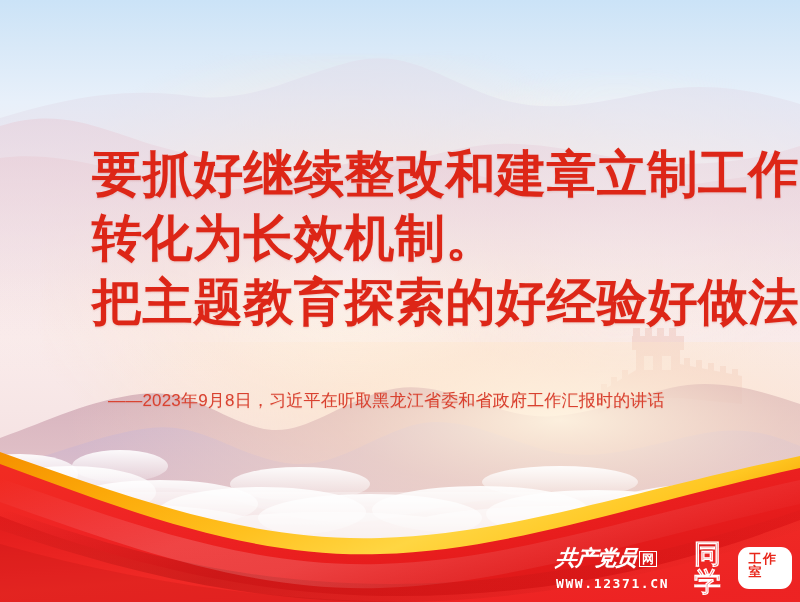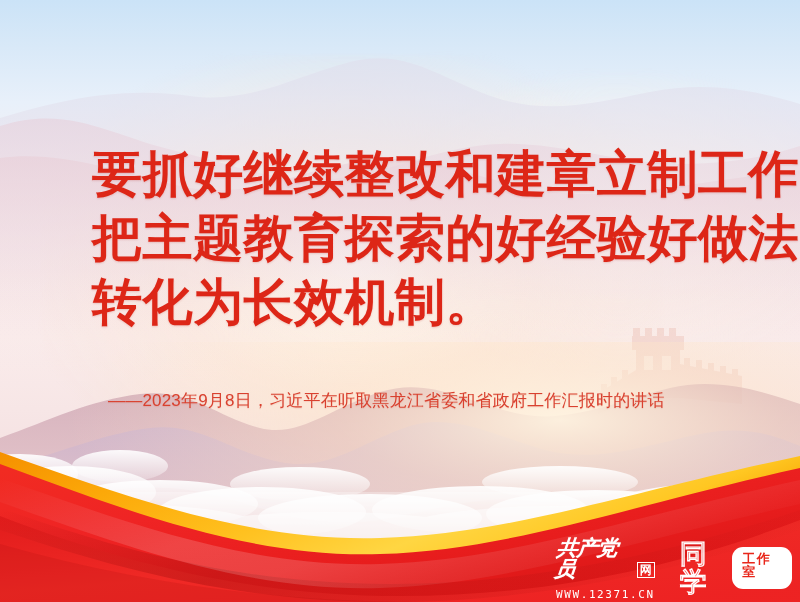--- a/index.html
+++ b/index.html
@@ -164,25 +164,25 @@
     line-height: 13px;
     color: #ffffff;
     border: 1.6px solid #ffffff;
     padding: 1px 2px 0 2px;
     font-weight: 700;
     margin-bottom: 1px;
   }
   .brand-url {
     margin-top: 10px;
     font-family: "DejaVu Sans Mono", "Liberation Mono", monospace;
-    font-size: 11px;
+    font-size: 13px;
     line-height: 11px;
     letter-spacing: 1.6px;
     color: #ffffff;
-    font-weight: 400;
+    font-weight: 700;
   }
   .logo-divider {
     width: 1px;
     height: 0;
   }
   .logo-right {
     display: flex;
     align-items: center;
   }
   .studio-name {
@@ -392,22 +392,22 @@
                L800,118 C680,158 540,190 390,190 C240,190 120,158 0,118 Z" fill="url(#foldG)"></path>
       <path d="M0,132 C140,172 280,190 420,190 L0,190 Z" fill="#b81111" opacity="0.22"></path>
 
       <path d="M0,66 C130,112 250,156 380,152 C510,148 620,108 800,68
                L800,92 C620,132 510,172 380,176 C250,180 130,136 0,90 Z" fill="url(#shineG)"></path>
     </svg>
   </div>
 
   <div class="headline">
     <span class="hl-line">要抓好继续整改和建章立制工作，</span>
+    <span class="hl-line">转化为长效机制。</span>
     <span class="hl-line">把主题教育探索的好经验好做法</span>
-    <span class="hl-line">转化为长效机制。</span>
   </div>
 
   <div class="attribution">——2023年9月8日，习近平在听取黑龙江省委和省政府工作汇报时的讲话</div>
 
   <div class="logo-lockup">
 
     <div class="logo-left">
       <div class="logo-brand-row">
         <span class="brand-cally">共产党员</span>
         <span class="brand-box">网</span>

